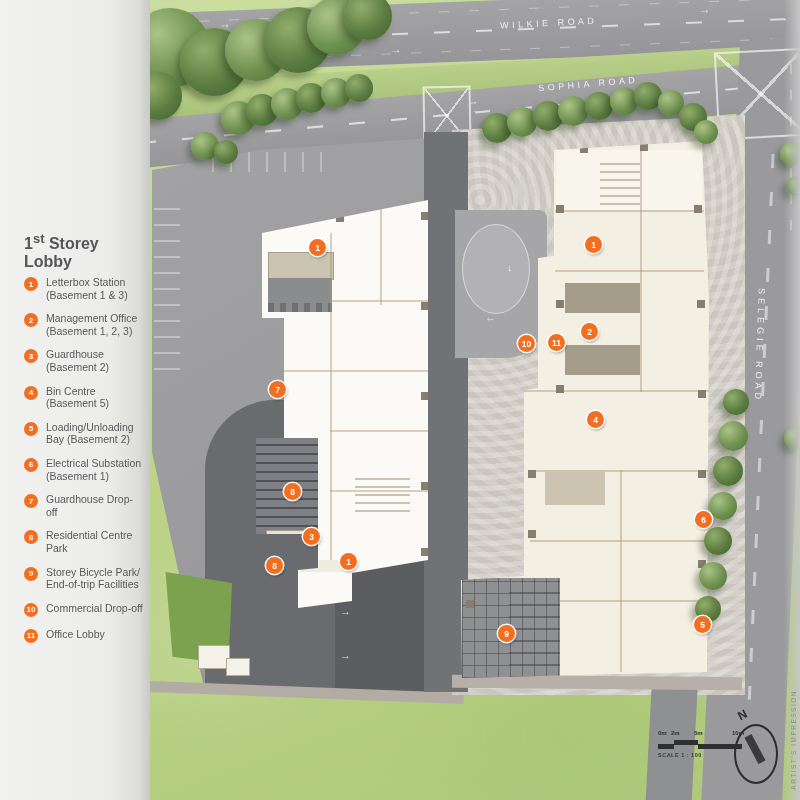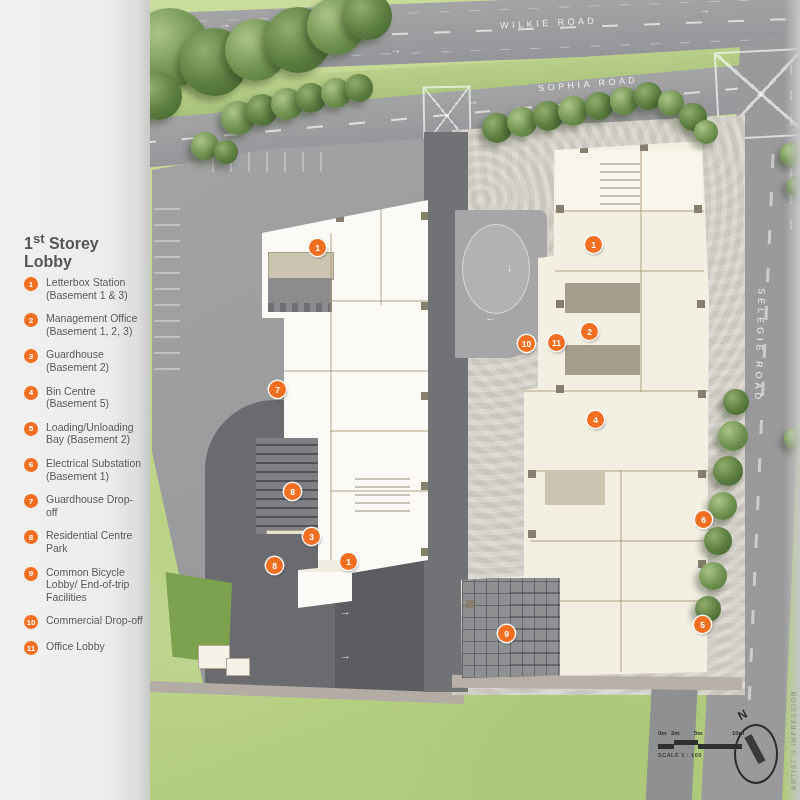--- a/index.html
+++ b/index.html
@@ -343,21 +343,21 @@
       <div class="lg-item">
           <span class="badge">7</span>
           <span class="lg-label">Guardhouse Drop-off</span>
         </div>
       <div class="lg-item">
           <span class="badge">8</span>
           <span class="lg-label">Residential Centre Park</span>
         </div>
       <div class="lg-item">
           <span class="badge">9</span>
-          <span class="lg-label">Common Bicycle Lobby/ End-of-trip Facilities</span>
+          <span class="lg-label">Storey Bicycle Park/ End-of-trip Facilities</span>
         </div>
       <div class="lg-item">
           <span class="badge">10</span>
           <span class="lg-label">Commercial Drop-off</span>
         </div>
       <div class="lg-item">
           <span class="badge">11</span>
           <span class="lg-label">Office Lobby</span>
         </div>
     </div>

